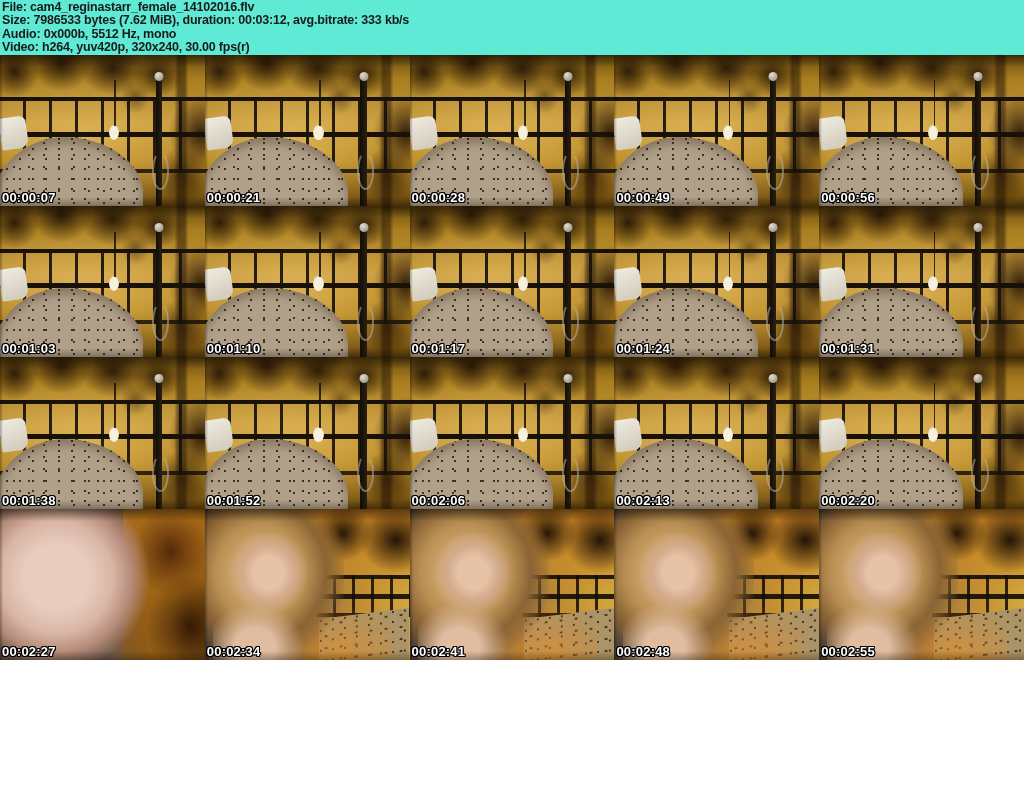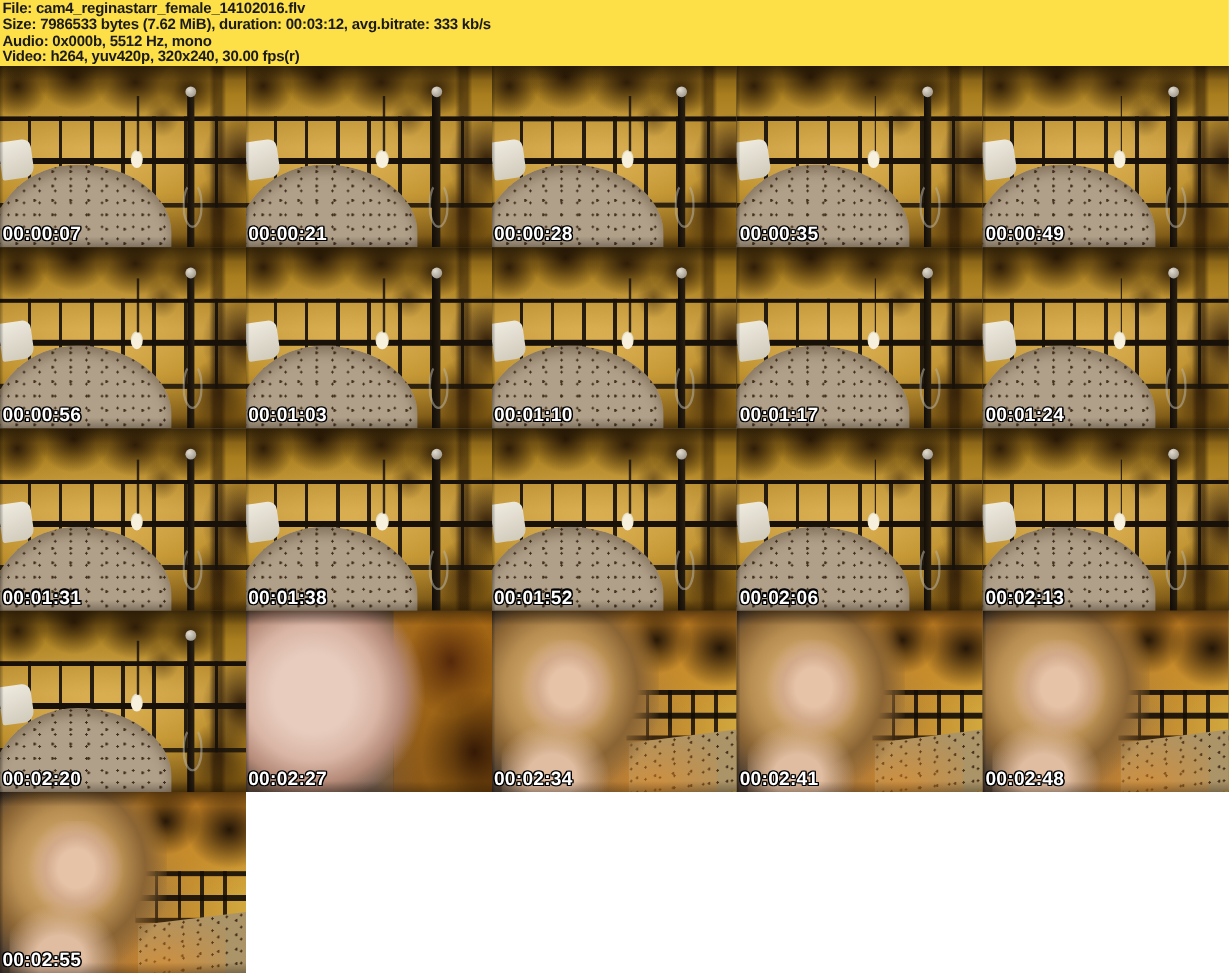--- a/index.html
+++ b/index.html
@@ -4,21 +4,21 @@
 <style>
   html,body{margin:0;padding:0}
   body{
     width:1024px;height:811px;overflow:hidden;background:#ffffff;
     font-family:"Liberation Sans",sans-serif;
   }
   .sheet{width:1024px;height:811px;position:relative}
 
   
   .header{
-    height:55px;background:#fde047;color:#1a1a1a;
+    height:55px;background:#5eead4;color:#1a1a1a;
     padding:1px 0 8px 2px;box-sizing:border-box;
   }
   .hline{
     font-weight:bold;font-size:12.5px;line-height:13.4px;
     letter-spacing:-0.2px;white-space:nowrap;
   }
 
   
   .grid{
     display:grid;width:1024px;height:756px;
@@ -136,21 +136,21 @@
 
   
   .thumb .vig{display:block;left:0;right:0;top:0;bottom:0;
     background:
       linear-gradient(180deg,rgba(8,4,0,.5) 0,rgba(8,4,0,0) 8%),
       linear-gradient(0deg,rgba(10,5,0,.3) 0,rgba(10,5,0,0) 6%),
       linear-gradient(90deg,rgba(0,0,0,.3) 0,rgba(0,0,0,0) 1.5%);
   }
   .ts{
     position:absolute;left:2px;bottom:1px;z-index:5;
-    font-weight:bold;font-size:16px;letter-spacing:.2px;color:#ffffff;
+    font-weight:bold;font-size:13px;letter-spacing:.2px;color:#ffffff;
     text-shadow:-1px -1px 0 #000,1px -1px 0 #000,-1px 1px 0 #000,1px 1px 0 #000,
                  0 -1px 0 #000,0 1px 0 #000,-1px 0 0 #000,1px 0 0 #000;
   }
 </style>
 </head>
 <body>
 
 <div class="sheet">
 
   <div class="header">
@@ -193,33 +193,20 @@
       <div class="ly wall"></div>
       <div class="ly palms"></div>
       <div class="ly headboard"></div>
       <div class="ly post"></div>
       <div class="ly pillow"></div>
       <div class="ly bed"></div>
       <div class="ly bulb"></div>
 
       <div class="ly vig"></div>
       <span class="ts">00:00:28</span>
-    </div>
-      <div class="thumb scene-bedroom">
-
-      <div class="ly wall"></div>
-      <div class="ly palms"></div>
-      <div class="ly headboard"></div>
-      <div class="ly post"></div>
-      <div class="ly pillow"></div>
-      <div class="ly bed"></div>
-      <div class="ly bulb"></div>
-
-      <div class="ly vig"></div>
-      <span class="ts">00:00:35</span>
     </div>
       <div class="thumb scene-bedroom">
 
       <div class="ly wall"></div>
       <div class="ly palms"></div>
       <div class="ly headboard"></div>
       <div class="ly post"></div>
       <div class="ly pillow"></div>
       <div class="ly bed"></div>
       <div class="ly bulb"></div>

